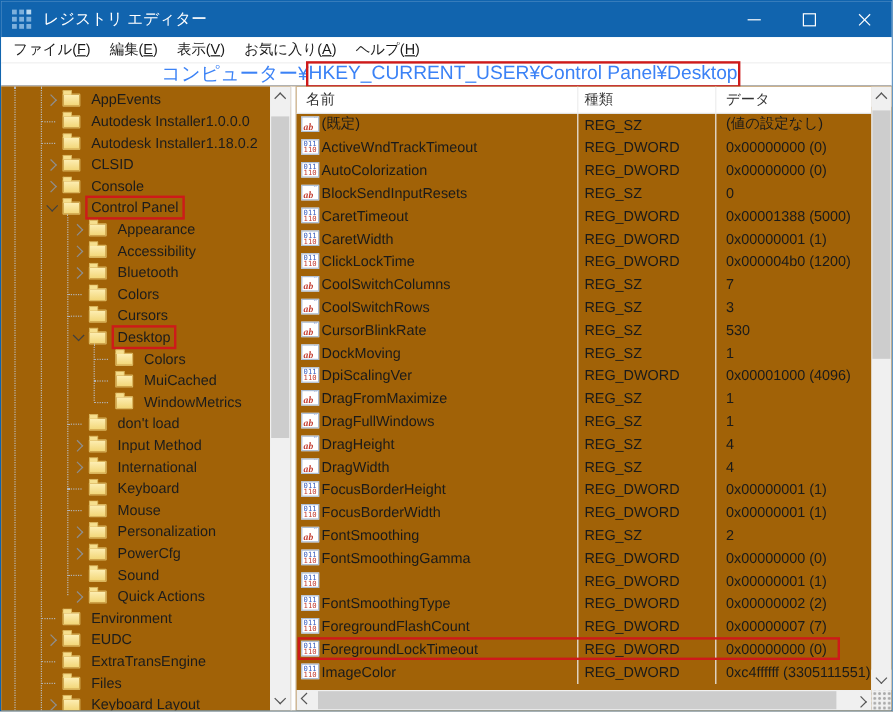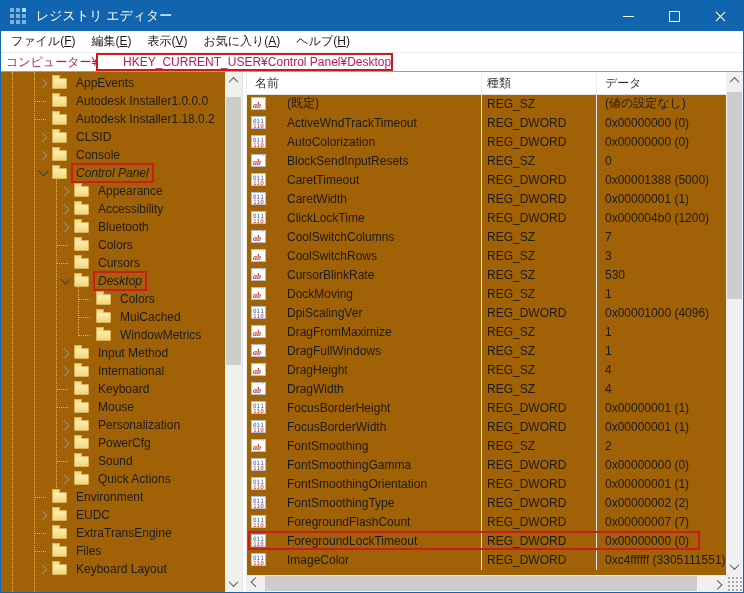--- a/index.html
+++ b/index.html
@@ -17,55 +17,55 @@
   .glyph-max{width:9px;height:9px;border:1px solid #fff;display:block;}
   .glyph-close{position:relative;width:13px;height:13px;display:block;}
   .glyph-close::before,.glyph-close::after{content:'';position:absolute;left:6px;top:0;width:1px;height:13px;background:#fff;}
   .glyph-close::before{transform:rotate(45deg);}
   .glyph-close::after{transform:rotate(-45deg);}
 
   
   .menubar{flex:0 0 21px;height:21px;display:flex;align-items:center;font-size:12px;color:#1a1a1a;border-bottom:1px solid #ececec;padding-left:2px;background:#fff;}
   .menu-item{padding:0 8px;white-space:pre;}
   .menu-key{text-decoration:underline;}
-  .addressbar{flex:0 0 18px;height:18px;font-size:12px;display:flex;align-items:center;padding-left:5px;border-bottom:1px solid #9e9e9e;color:#be185d;white-space:pre;background:#fff;}
-  .hl-addr{outline:2px solid var(--red);outline-offset:0px;padding-left:25px;}
+  .addressbar{flex:0 0 18px;height:18px;font-size:16px;display:flex;align-items:center;padding-left:5px;border-bottom:1px solid #9e9e9e;color:#3b82f6;white-space:pre;background:#fff;justify-content:center;}
+  .hl-addr{outline:2px solid var(--red);outline-offset:0px;}
 
   
   .main{flex:1;display:flex;min-height:0;position:relative;background:#a16207;}
   .tree-pane{flex:0 0 241px;width:241px;position:relative;overflow:hidden;font-size:12px;}
   .tree-rows{position:absolute;left:0;right:17px;top:2px;bottom:0;overflow:hidden;}
   .tree-row{height:18px;display:flex;align-items:center;position:relative;white-space:nowrap;color:#1c1c1c;}
   .spacer{flex:0 0 auto;height:1px;}
   .slot{flex:0 0 13px;display:flex;align-items:center;justify-content:center;}
   .chev{width:6px;height:6px;border-right:1px solid #8f8f8f;border-bottom:1px solid #8f8f8f;transform:rotate(-45deg);margin-left:-2px;}
   .chev.open{border-color:#3f3f3f;transform:rotate(45deg);margin-top:-3px;margin-left:0;}
   .folder{flex:0 0 15px;width:15px;height:11px;margin-left:2px;background:linear-gradient(#fdeeb3,#f2d678);border:1px solid #d9b45c;border-radius:1px;position:relative;box-sizing:border-box;}
   .folder::before{content:'';position:absolute;left:-1px;top:-4px;width:6px;height:3px;background:#f6df8e;border:1px solid #d9b45c;border-bottom:none;border-radius:1px 1px 0 0;}
   .tlabel{margin-left:6px;padding:1px 3px;}
-  .tlabel.hl{outline:2px solid var(--red);font-style:italic;}
+  .tlabel.hl{outline:2px solid var(--red);}
   .h-stub{position:absolute;top:9px;height:0;border-top:1px dotted #b4b4b4;}
   .guide{position:absolute;width:0;border-left:1px dotted #bcbcbc;}
   .splitter{flex:0 0 3px;background:#fff;border-left:1px solid #e3e3e3;}
 
   
   .list-pane{flex:1;position:relative;overflow:hidden;font-size:12px;border-left:1px solid #ededed;}
   .lheader{position:absolute;top:0;left:0;right:17px;height:22px;border-bottom:1px solid #e2e2e2;color:#333;background:#fff;}
   .col{position:absolute;top:0;line-height:22px;white-space:nowrap;}
   .c0{left:8px;}.c1{left:240px;}.c2{left:358px;}
   .colsep{position:absolute;top:0;bottom:22px;width:1px;background:#ededed;}
   .s1{left:234px;}.s2{left:349px;}
   .lrows{position:absolute;top:22px;left:0;right:17px;bottom:22px;overflow:hidden;}
   .lrow{height:19px;display:flex;align-items:center;white-space:nowrap;position:relative;color:#1a1a1a;}
   .vicon{flex:0 0 13px;width:13px;height:11px;margin-left:4px;border:1px solid #aebfd4;background:#fff;position:relative;overflow:hidden;box-sizing:content-box;}
   .vicon .t{position:absolute;left:1px;bottom:-1px;font-size:8px;line-height:8px;color:#c23a2e;font-style:italic;font-weight:bold;font-family:"Liberation Serif",serif;}
   .vicon .q{position:absolute;right:1px;top:-2px;font-size:8px;line-height:8px;color:#3a5fbf;}
   .vicon .r1,.vicon .r2{position:absolute;left:1px;font-size:6px;line-height:5px;letter-spacing:0;color:#3a5fbf;font-family:"DejaVu Sans Mono",monospace;}
   .vicon .r1{top:1px;}.vicon .r2{top:6px;color:#c23a2e;}
-  .lname{margin-left:21px;}
+  .lname{margin-left:2px;}
   .ltype{position:absolute;left:240px;}
   .ldata{position:absolute;left:358px;}
   .lrow-hl{position:absolute;left:1px;top:0;width:452px;height:19px;border:2px solid var(--red);box-sizing:border-box;pointer-events:none;}
 
   
   .vscroll{position:absolute;width:17px;background:#f0f0f0;}
   .left-vscroll{right:0;top:0;bottom:0;}
   .right-vscroll{right:0;top:0;bottom:17px;}
   .sb-btn{position:absolute;left:0;width:17px;height:17px;display:flex;align-items:center;justify-content:center;background:#f0f0f0;}
   .sb-up{top:0;}.sb-down{bottom:0;}
@@ -239,20 +239,27 @@
             <span class="tlabel">MuiCached</span>
           </div>
           <div class="tree-row">
             <i class="h-stub" style="left: 77px; width: 12px;"></i>
             <span class="spacer" style="width: 80px;"></span>
             <span class="slot"></span>
             <span class="folder"></span>
             <span class="tlabel">WindowMetrics</span>
           </div>
           <div class="tree-row">
+            <i class="h-stub" style="left: 55px; width: 12px;"></i>
+            <span class="spacer" style="width: 58px;"></span>
+            <span class="slot"></span>
+            <span class="folder"></span>
+            <span class="tlabel">don't load</span>
+          </div>
+          <div class="tree-row">
             <span class="spacer" style="width: 58px;"></span>
             <span class="slot">
               <i class="chev"></i>
             </span>
             <span class="folder"></span>
             <span class="tlabel">Input Method</span>
           </div>
           <div class="tree-row">
             <span class="spacer" style="width: 58px;"></span>
             <span class="slot">
@@ -544,21 +551,20 @@
             </span>
             <span class="lname">FontSmoothingGamma</span>
             <span class="ltype">REG_DWORD</span>
             <span class="ldata">0x00000000 (0)</span>
           </div>
           <div class="lrow">
             <span class="vicon dw">
               <span class="r1">011</span>
               <span class="r2">110</span>
             </span>
-            <span class="lname">FontSmoothingOrientation</span>
             <span class="ltype">REG_DWORD</span>
             <span class="ldata">0x00000001 (1)</span>
           </div>
           <div class="lrow">
             <span class="vicon dw">
               <span class="r1">011</span>
               <span class="r2">110</span>
             </span>
             <span class="lname">FontSmoothingType</span>
             <span class="ltype">REG_DWORD</span>

